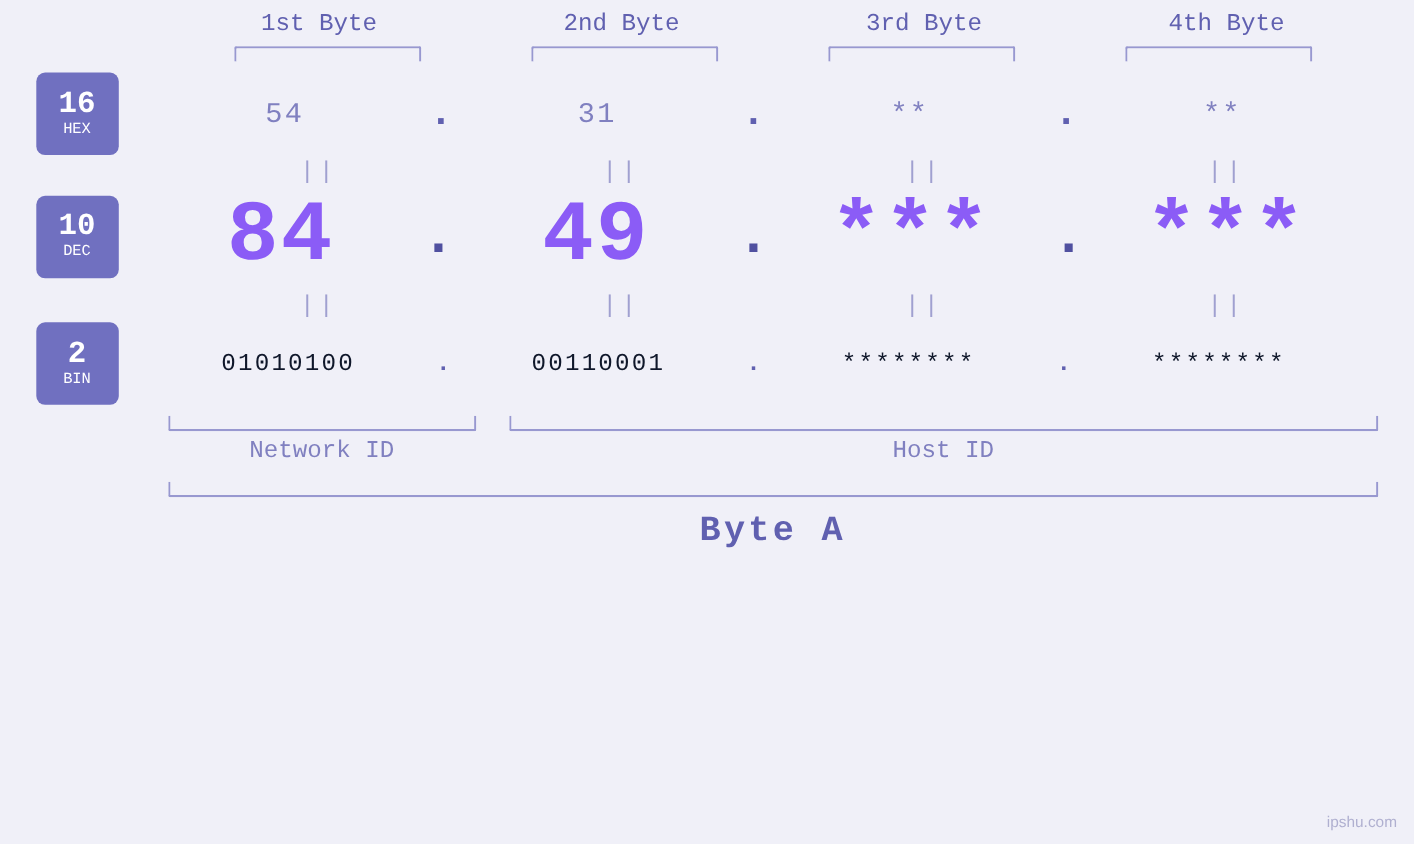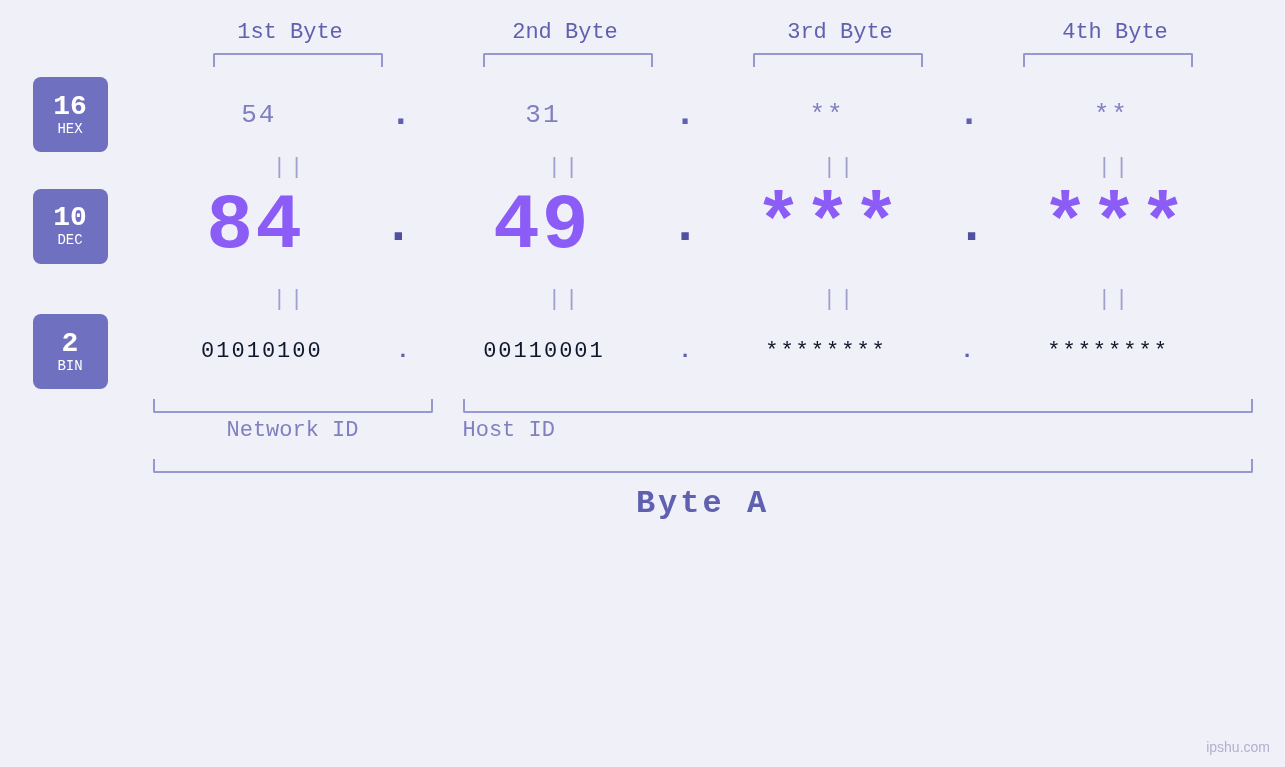--- a/index.html
+++ b/index.html
@@ -13,21 +13,21 @@
       position: relative;
     }
 
     .main-container {
       width: 1285px;
       height: 767px;
       position: relative;
       display: flex;
       flex-direction: column;
       align-items: center;
-      padding-top: 20px;
+      padding-top: 9px;
     }
 
     
     .byte-headers {
       display: flex;
       width: 1100px;
       margin-left: 120px;
       margin-bottom: 8px;
     }
 
@@ -240,21 +240,21 @@
         <span class="double-pipe">||</span>
       </div>
     <div class="sep-cell">
         <span class="double-pipe">||</span>
       </div>
     <div class="sep-cell">
         <span class="double-pipe">||</span>
       </div>
   </div>
 
-  <div style="display:flex; width:1220px; align-items:center; margin-bottom:14px;">
+  <div style="display:flex; width:1220px; align-items:center; margin-bottom:4px;">
     <div class="badge">
       <span class="badge-num">10</span>
       <span class="badge-label">DEC</span>
     </div>
     <div class="values-row">
       <div class="byte-cell">
         <span class="byte-value dec-value">84</span>
       </div>
       <span class="dot dot-large">.</span>
       <div class="byte-cell">
@@ -314,21 +314,21 @@
     <div style="width:280px; height:14px; border:2px solid #9898d0; border-top:none; border-radius:0 0 2px 2px; flex-shrink:0;"></div>
     <div style="width:30px; flex-shrink:0;"></div>
     <div style="flex:1; height:14px; border:2px solid #9898d0; border-top:none; border-radius:0 0 2px 2px;"></div>
   </div>
 
   <div style="display:flex; width:1100px; margin-left:120px; margin-top:5px;">
     <div style="width:280px; text-align:center; flex-shrink:0;">
       <span style="color:#8080c0; font-size:22px; font-family:'Courier New',Courier,monospace;">Network ID</span>
     </div>
     <div style="width:30px; flex-shrink:0;"></div>
-    <div style="flex:1; text-align:left;">
+    <div style="flex:1; text-align:center;">
       <span style="color:#8080c0; font-size:22px; font-family:'Courier New',Courier,monospace;">Host ID</span>
     </div>
   </div>
 
   <div style="width:1100px; margin-left:120px; height:14px; border:2px solid #9898d0; border-top:none; border-radius:0 0 2px 2px; margin-top:16px;"></div>
 
   <div style="width:1100px; margin-left:120px; text-align:center; margin-top:12px;">
     <span class="class-label">Byte A</span>
   </div>
 

